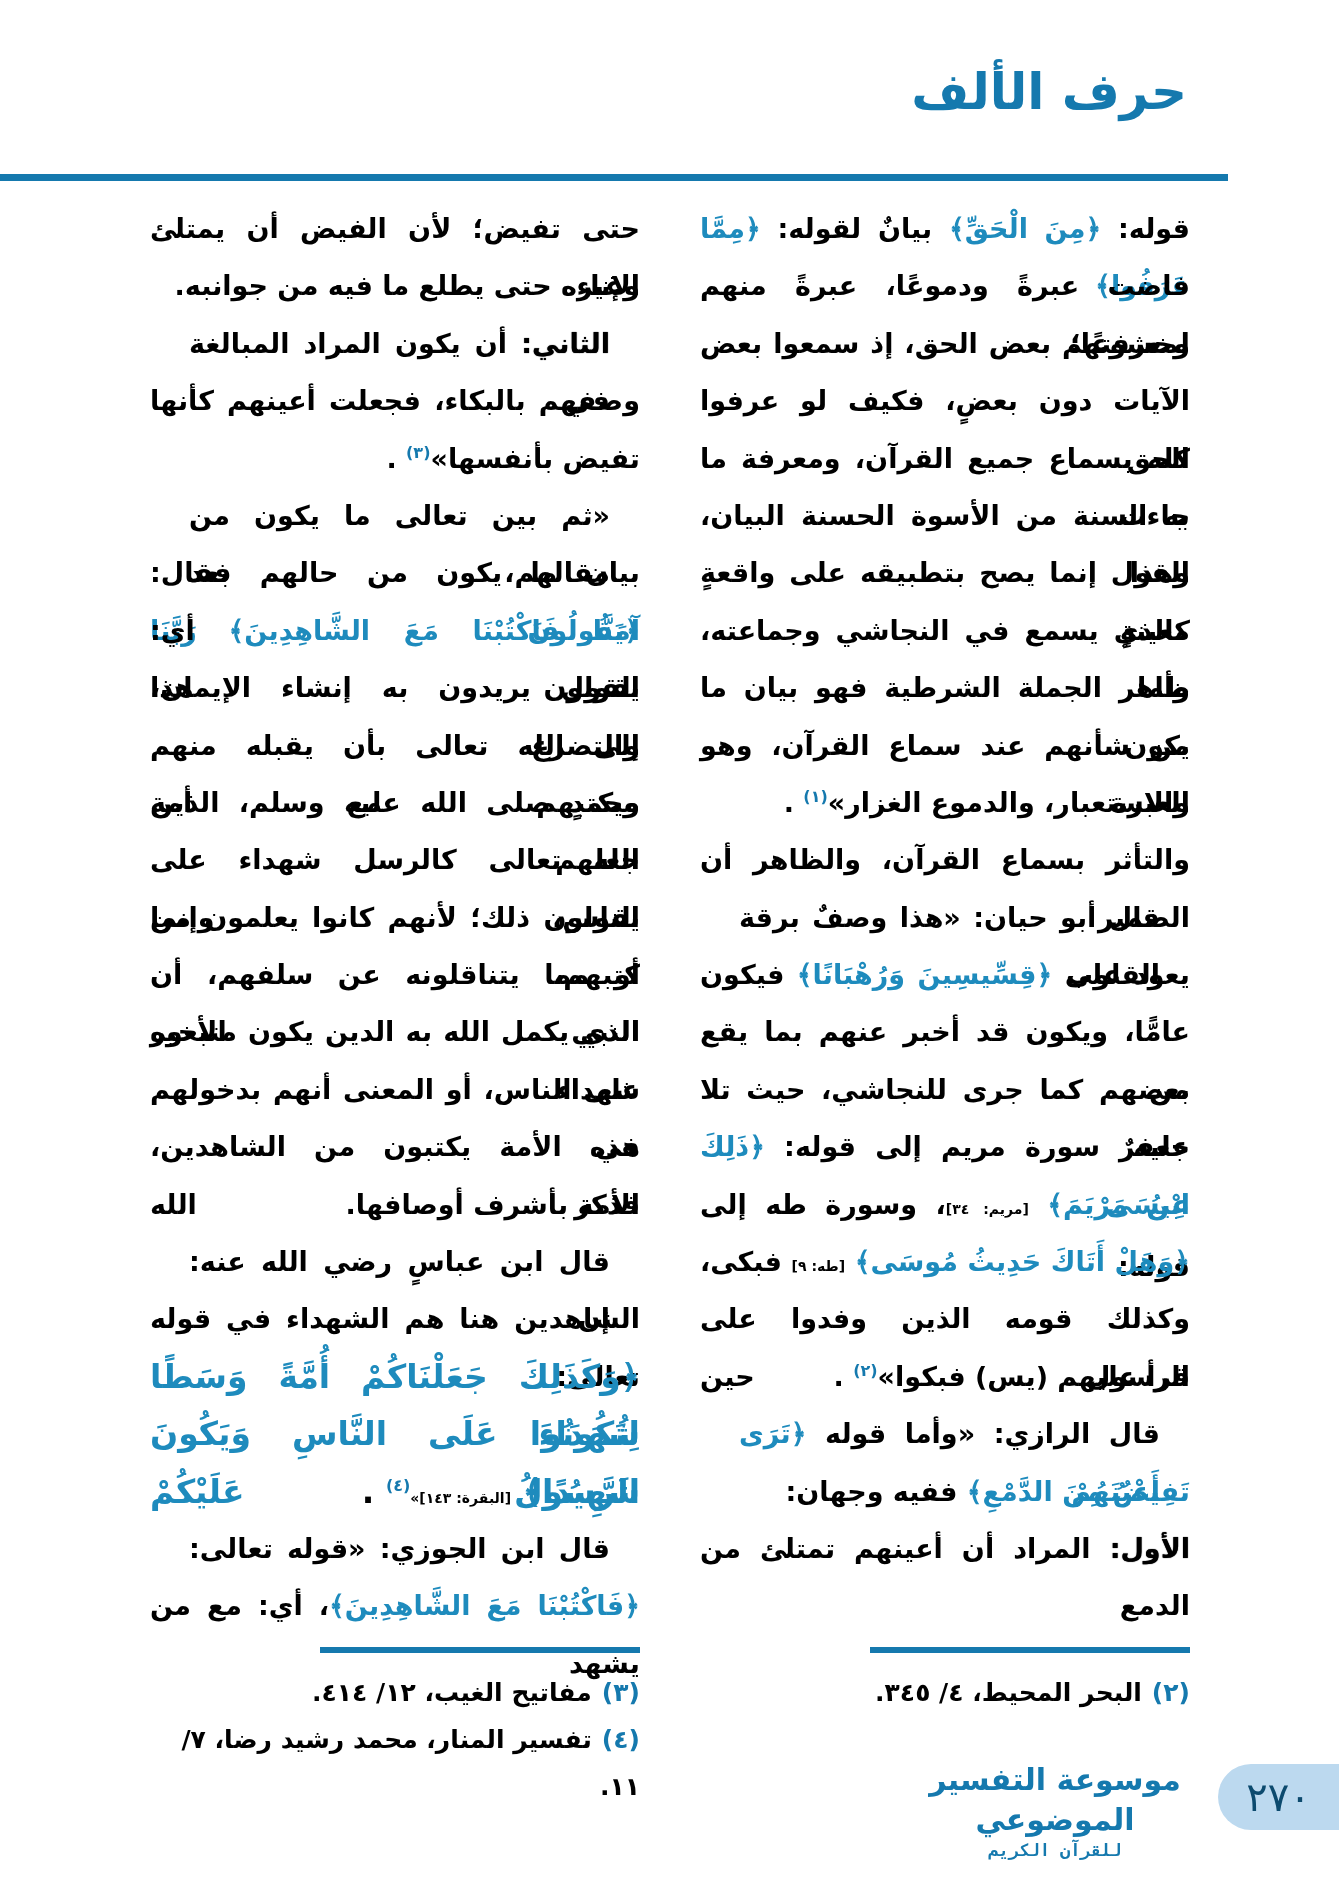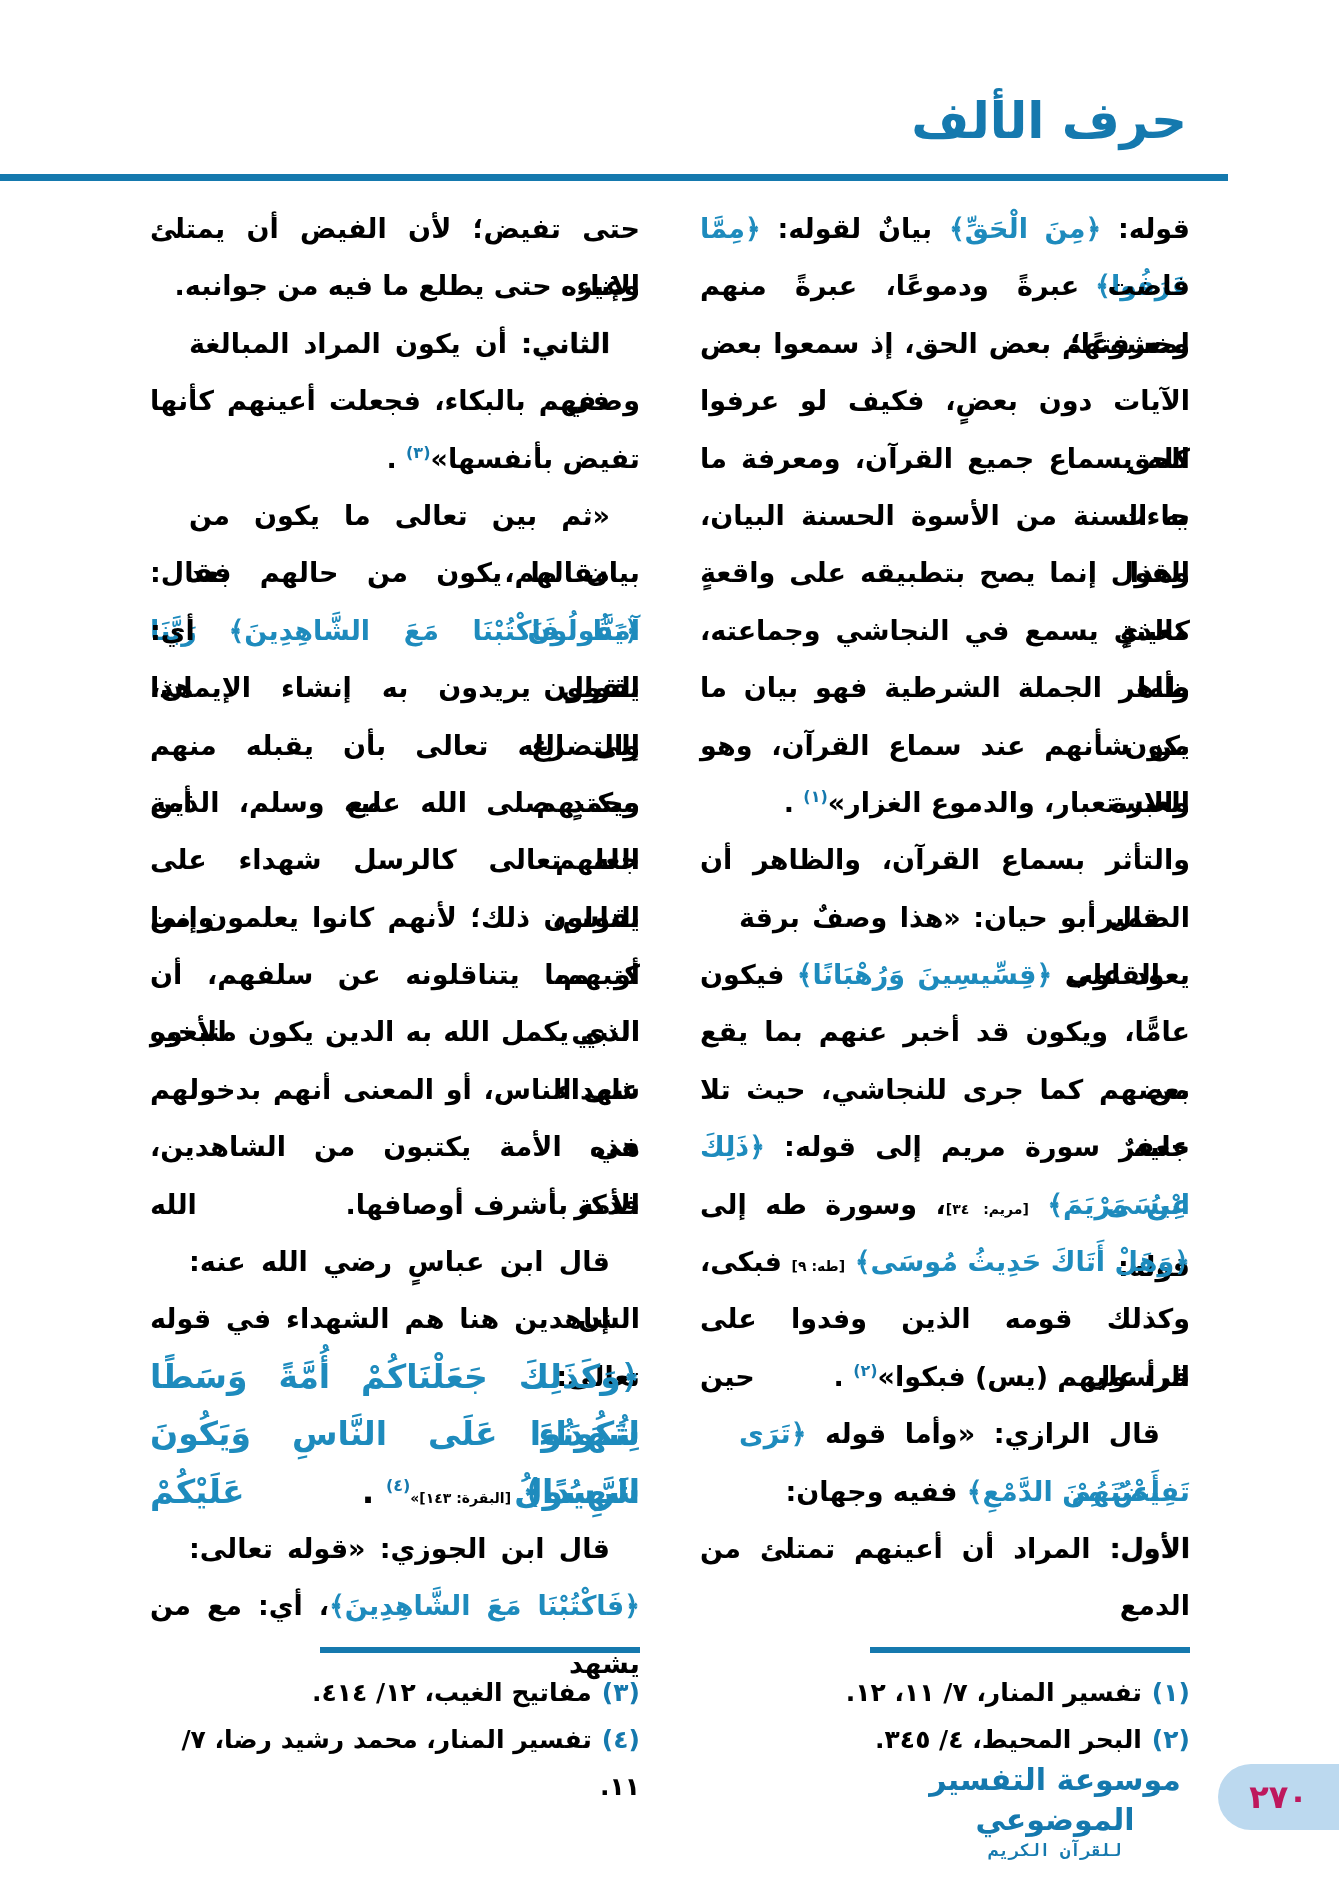--- a/index.html
+++ b/index.html
@@ -1,18 +1,18 @@
 <!DOCTYPE html>
 <html dir="rtl" lang="ar"><head>
 <meta charset="utf-8">
 <style>
   html,body{margin:0;padding:0;background:#fff;}
   .page{position:relative;width:1339px;height:1890px;background:#ffffff;overflow:hidden;
         font-family:"DejaVu Sans",sans-serif;}
-  .chapter-title{position:absolute;top:92px;right:152px;font-size:50px;font-weight:700;
+  .chapter-title{position:absolute;top:63px;right:152px;font-size:50px;font-weight:700;
         color:var(--accent);letter-spacing:-1px;}
   .header-rule{position:absolute;top:174px;left:0;width:1228px;height:7px;background:var(--accent);}
   .columns{position:absolute;top:200px;right:149px;width:1040px;display:flex;gap:60px;}
   .col{width:490px;}
   .line{font-size:27px;font-weight:700;line-height:57.4px;height:57.4px;color:#000;
         text-align:justify;text-align-last:justify;white-space:normal;}
   .line.short{text-align-last:right;}
   .line.ind{padding-right:30px;margin-left:39px;}
   .line.big{font-size:33px;}
   .q{color:var(--quran);}
@@ -24,21 +24,21 @@
   .frule{width:320px;height:6px;background:var(--accent);margin-bottom:16px;}
   .fline{font-size:25px;font-weight:700;line-height:47px;color:#000;}
   .fnum{color:var(--accent);margin-left:10px;}
   .publisher-logo{position:absolute;top:1760px;right:149px;width:270px;text-align:center;
         color:var(--accent);}
   .logo-main{font-size:30px;font-weight:700;line-height:40px;}
   .logo-sub{font-size:17px;font-weight:700;line-height:24px;font-family:Liberation Mono, monospace;}
   .page-number-badge{position:absolute;top:1764px;right:0;width:121px;height:66px;
         background:var(--badge);border-radius:33px 0 0 33px;display:flex;
         align-items:center;justify-content:center;}
-  .page-number{color:#be185d;font-size:32px;font-weight:700;}
+  .page-number{color:#0c4a6e;font-size:40px;font-weight:400;}
 </style>
 </head>
 <body>
 
 <div class="page" style="--accent: #1579ae; --quran: #1e8bbd; --badge: #bcd9ef;">
   <div class="chapter-title">حرف الألف</div>
   <div class="header-rule"></div>
 
   <div class="columns">
     <div class="col" id="col-right">
@@ -92,21 +92,20 @@
         <div class="line big"><span class="q">شُهَدَاءَ عَلَى النَّاسِ وَيَكُونَ الرَّسُولُ عَلَيْكُمْ</span></div>
         <div class="line big short"><span class="q">شَهِيدًا﴾</span><span> </span><span class="s">[البقرة: ١٤٣]»</span><sup class="fn">(٤)</sup><span> .</span></div>
         <div class="line ind"><span>قال ابن الجوزي: «قوله تعالى:</span></div>
         <div class="line"><span class="q">﴿فَاكْتُبْنَا مَعَ الشَّاهِدِينَ﴾</span><span>، أي: مع من يشهد</span></div>
       </div>
   </div>
 
   <div class="footnotes">
     <div class="fblock" id="fn-right">
       <div class="frule"></div>
-    <div class="fline"><span class="fnum">(١)</span><span>تفسير المنار، ٧/ ١١، ١٢.</span></div>
         <div class="fline"><span class="fnum">(٢)</span><span>البحر المحيط، ٤/ ٣٤٥.</span></div>
       </div>
     <div class="fblock" id="fn-left">
       <div class="frule"></div>
     <div class="fline"><span class="fnum">(٣)</span><span>مفاتيح الغيب، ١٢/ ٤١٤.</span></div>
         <div class="fline"><span class="fnum">(٤)</span><span>تفسير المنار، محمد رشيد رضا، ٧/ ١١.</span></div>
       </div>
   </div>
 
   <div class="publisher-logo">

